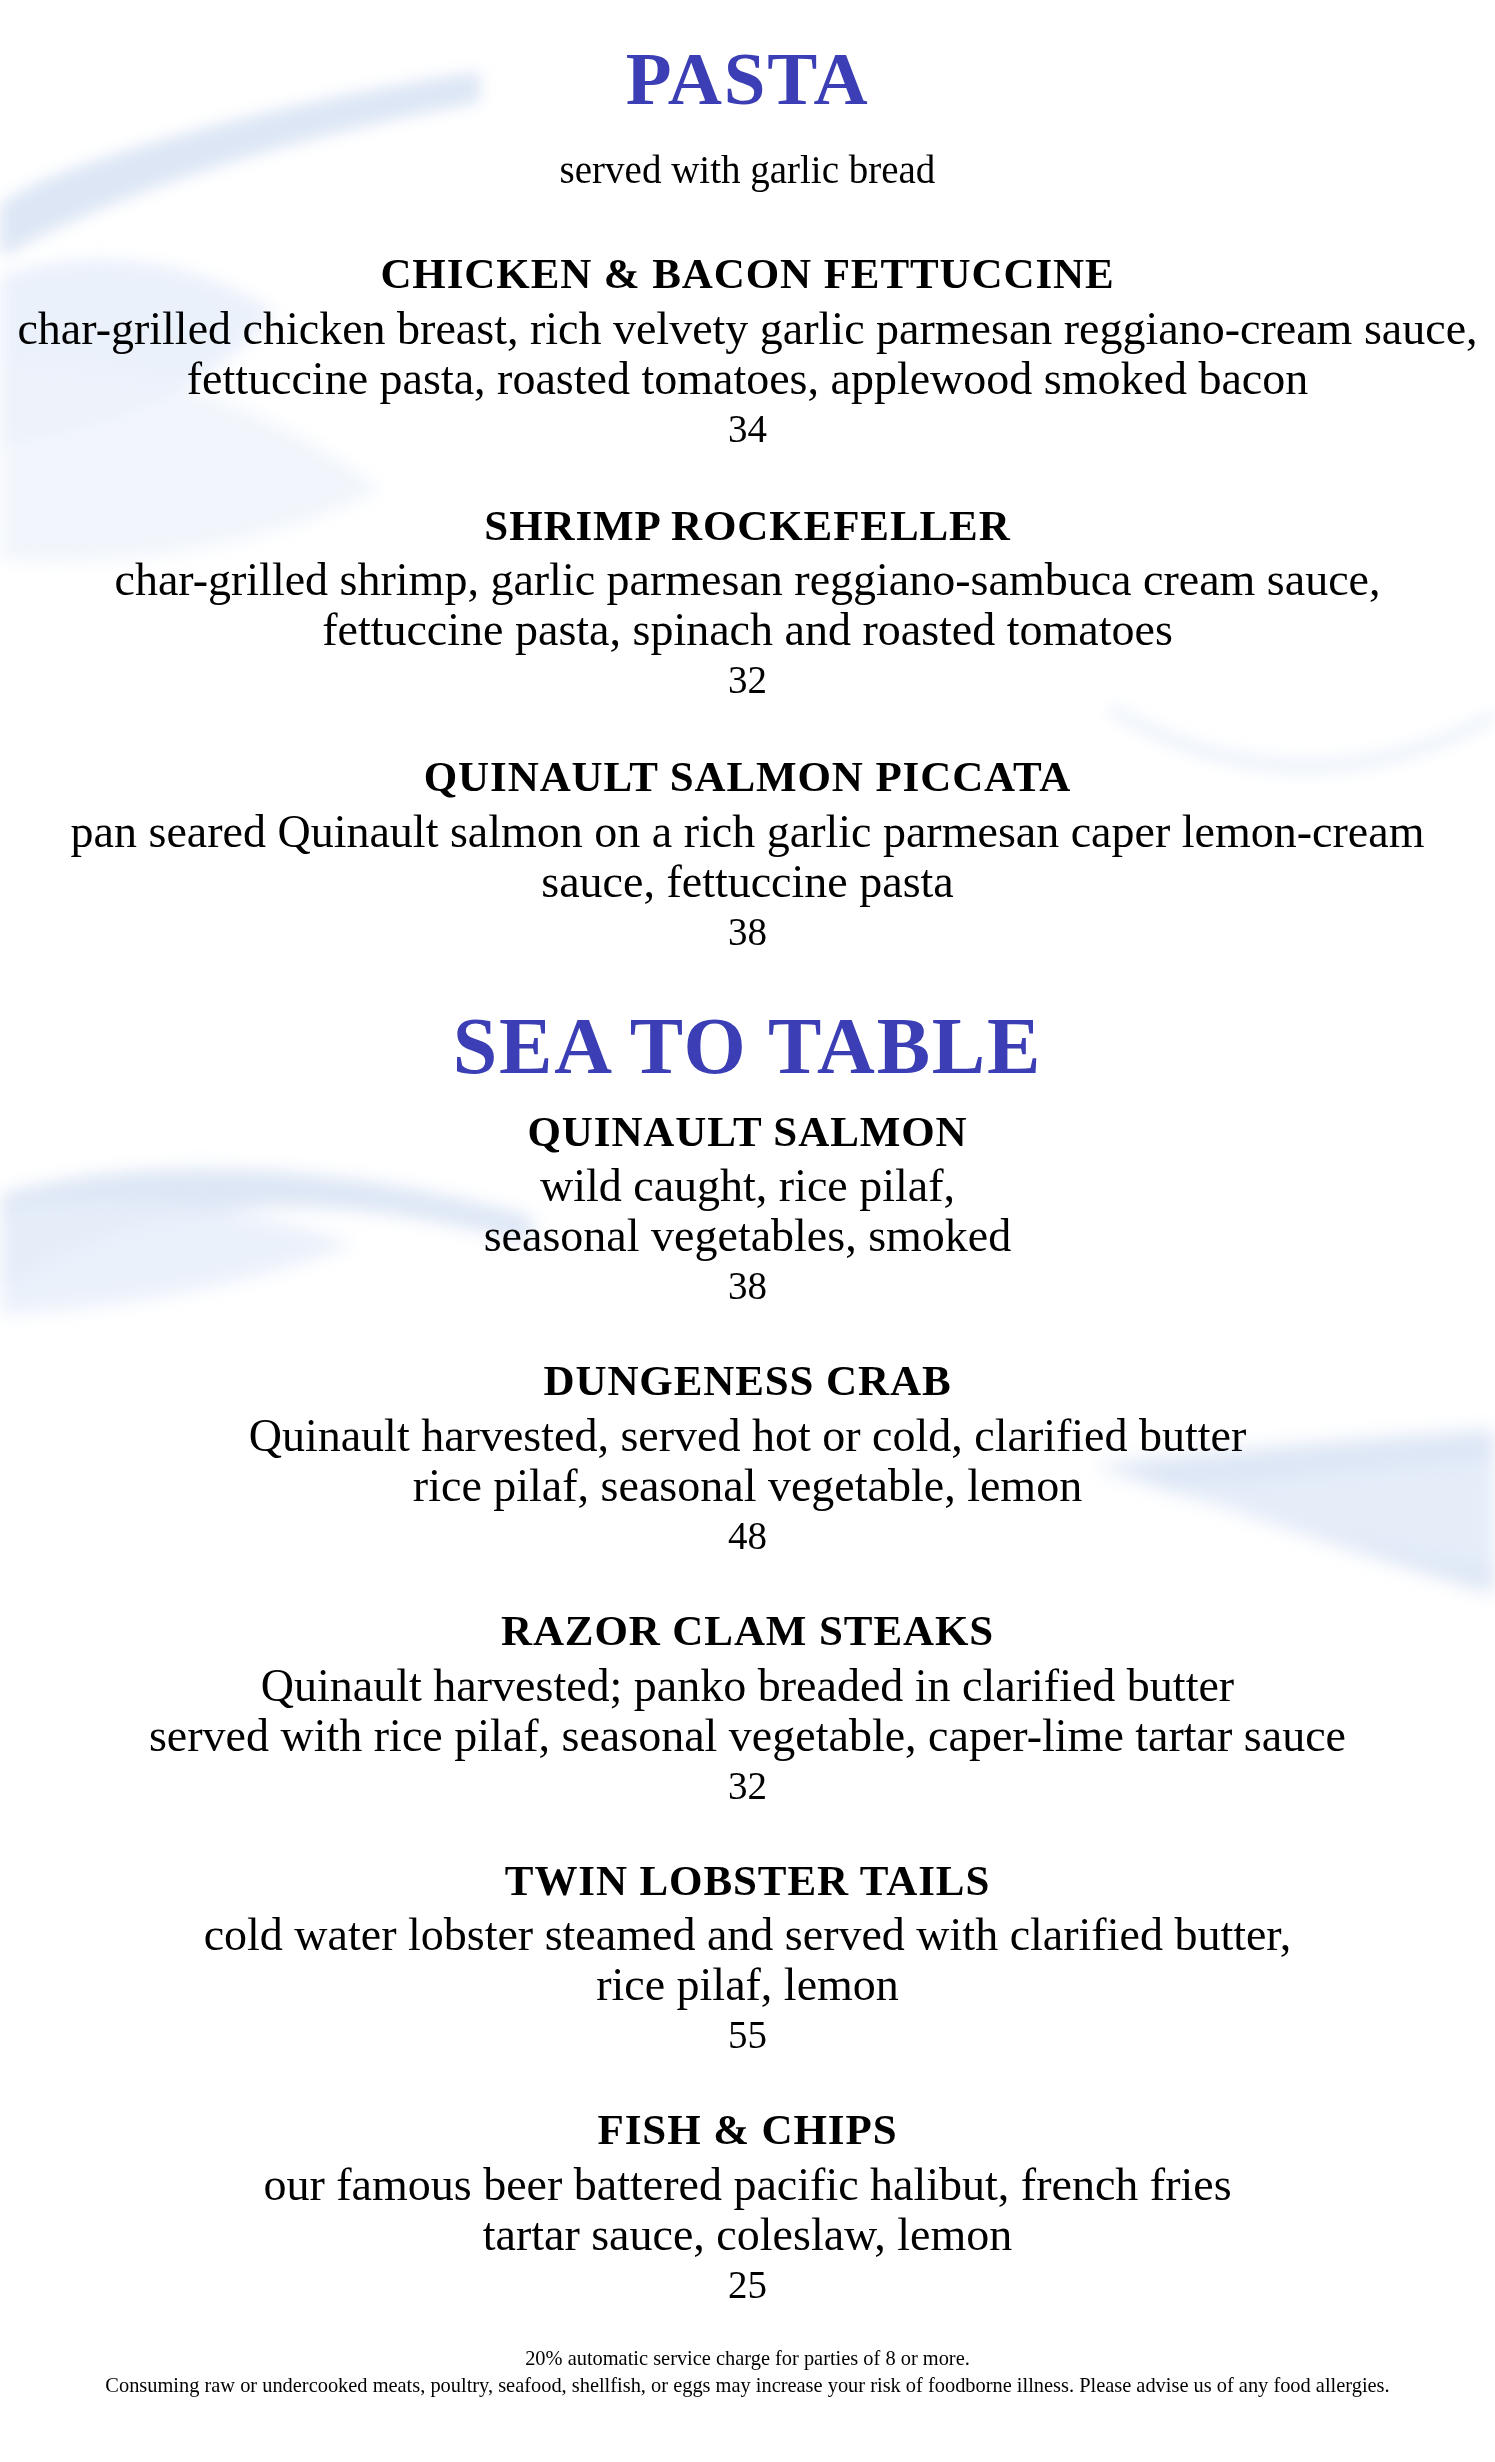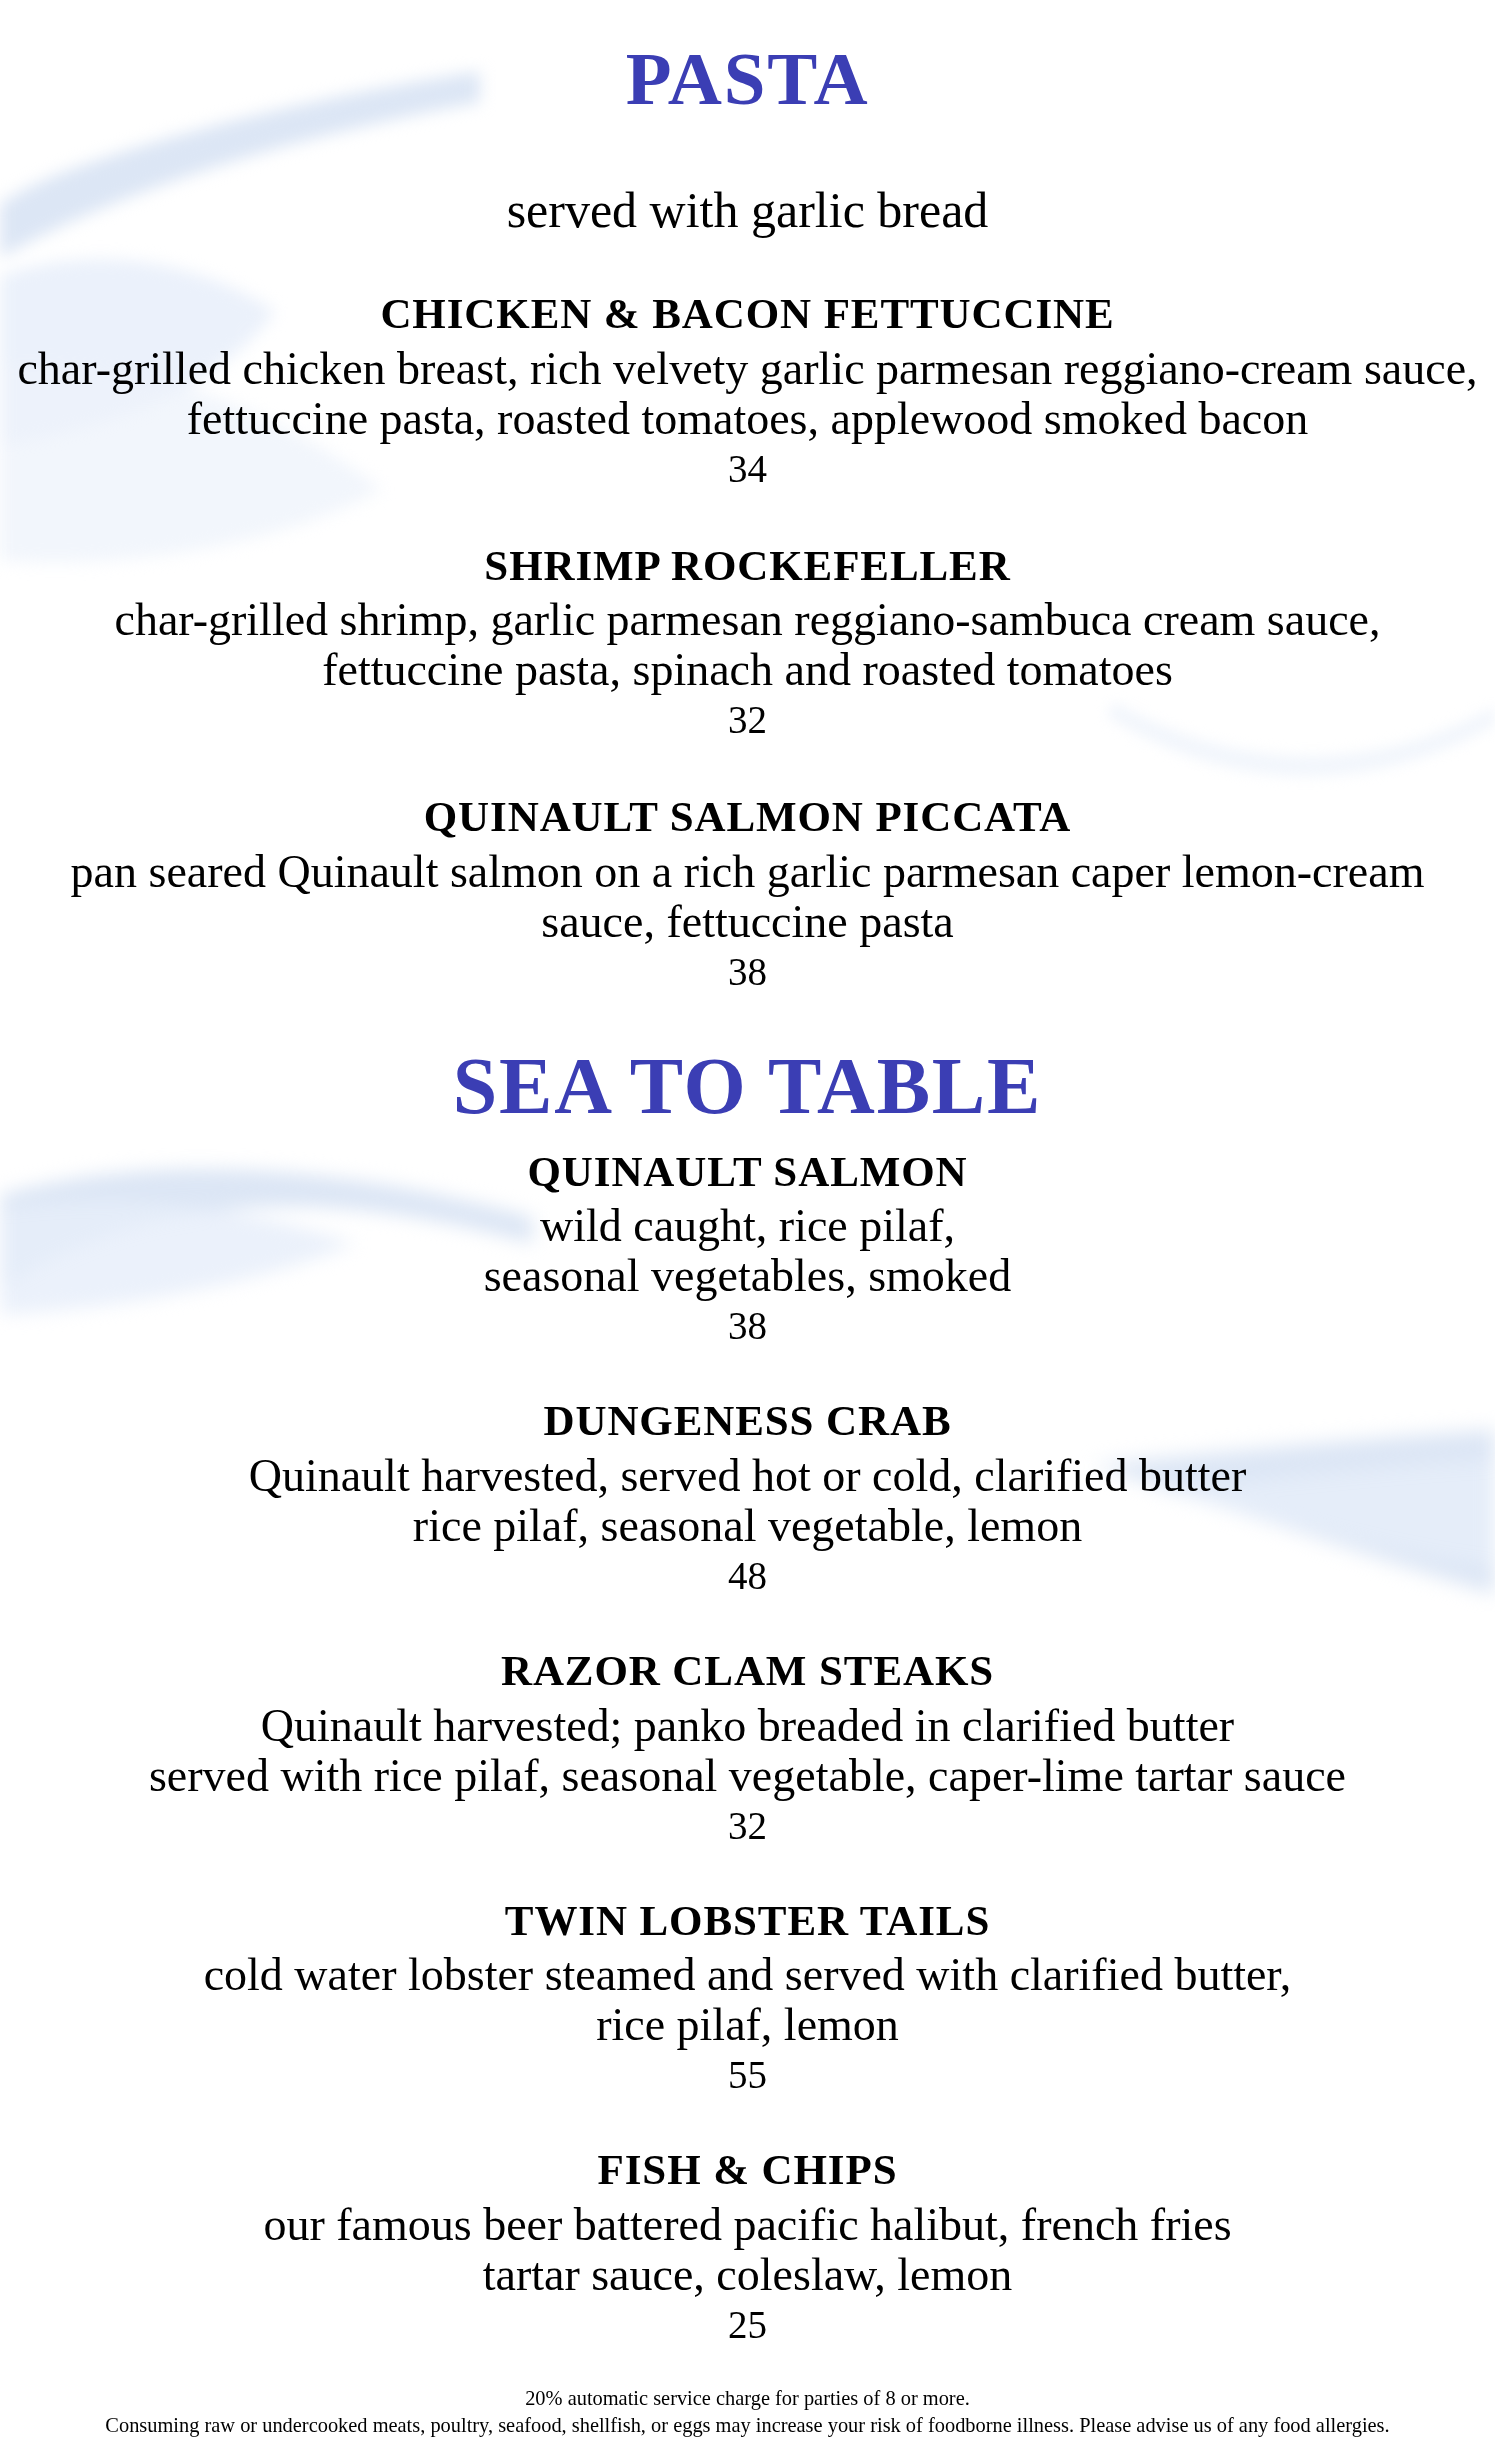--- a/index.html
+++ b/index.html
@@ -28,21 +28,21 @@
   .swash-top-left{left:0;top:27px;width:480px;height:551px;filter:blur(8px);}
   .swash-left-middle{left:0;top:1146px;width:533px;height:195px;filter:blur(9px);}
   .swash-right-arc{left:1106px;top:653px;width:389px;height:169px;filter:blur(6.2px);}
   .swash-right-band{left:1057px;top:1412px;width:438px;height:213px;filter:blur(9.8px);}
 
   
   .content{position:relative;z-index:1;padding-top:36px;}
   .section-title{color:var(--accent_blue);font-weight:bold;margin:0;letter-spacing:1.8px;}
   .t-pasta{font-size:75px;line-height:85px;}
   .t-sea{font-size:80px;line-height:89px;text-align:center;}
-  .subtitle{font-size:50px;line-height:50px;margin:64px 0 52px 0;}
+  .subtitle{font-size:39px;line-height:50px;margin:24px 0 52px 0;}
   .item{margin:0 0 45px 0;}
   .sea .item{margin-bottom:43px;}
   .sea .item:first-of-type{margin-top:14px;}
   .sea .item:last-of-type{margin-bottom:35px;}
   .item-name{font-size:43px;line-height:53px;font-weight:bold;margin:0;letter-spacing:0.9px;}
   .desc{font-size:46px;line-height:50px;margin:0;}
   .item-name + .desc{margin-top:3.6px;}
   .price{font-size:39px;line-height:50px;margin:0;}
   .menu-footer p{font-size:20.4px;line-height:27px;margin:0;}
 </style>

